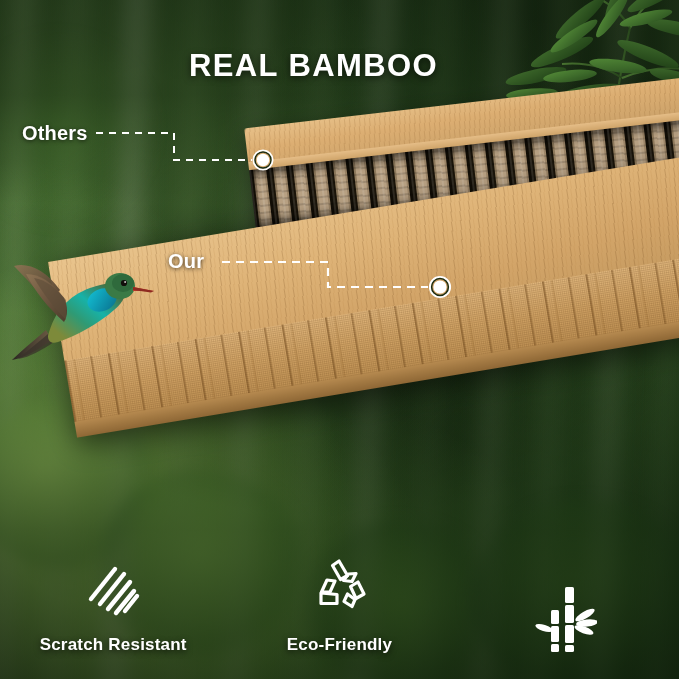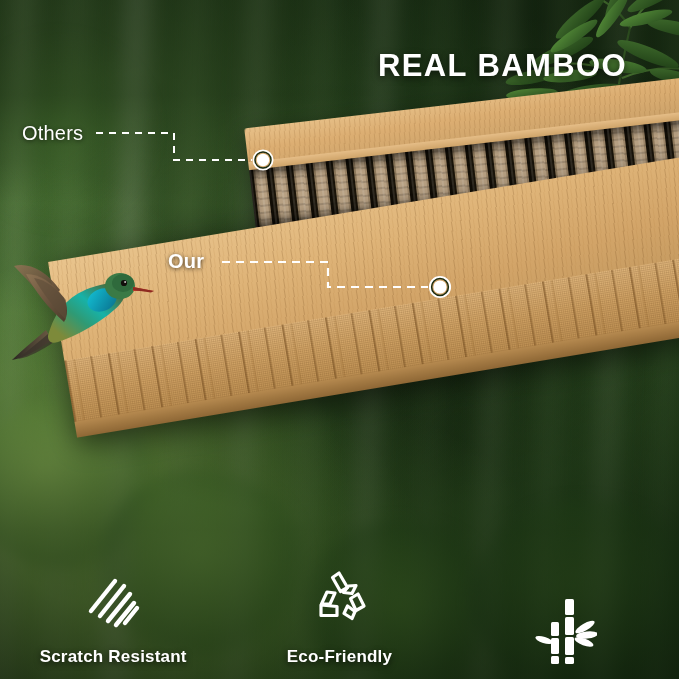--- a/index.html
+++ b/index.html
@@ -150,38 +150,38 @@
   .bot-under{
     position:absolute; left:0; top:162px; width:100%; height:16px;
     background:linear-gradient(180deg,#b5894f,#8e6735);
   }
 
   
   .callout-label{
     position:absolute; color:#fff; white-space:nowrap;
     text-shadow:0 1px 4px rgba(0,0,0,.65);
   }
-  #label-others{ left:22px; top:122px; font-size:20px; font-weight:400; letter-spacing:.2px;text-align:center; }
+  #label-others{ left:22px; top:122px; font-size:20px; font-weight:700; letter-spacing:.2px;text-align:center; }
   #label-our{ left:168px; top:250px; font-size:20px; font-weight:700; letter-spacing:.3px; }
 
   .callout-svg{ position:absolute; left:0; top:0; width:679px; height:679px; pointer-events:none; }
 
   
   #title{
-    position:absolute; left:0; top:48px; width:627px; text-align:right;
+    position:absolute; left:0; top:48px; width:627px; text-align:center;
     color:#fff; font-size:31px; font-weight:700; letter-spacing:1.4px;
     text-shadow:0 2px 7px rgba(0,0,0,.62);
   }
 
   
   #bird{ position:absolute; left:2px; top:246px; width:152px; height:128px; }
 
   
   #features{
-    position:absolute; left:0; bottom:12px; width:679px;
+    position:absolute; left:0; bottom:24px; width:679px;
     display:flex; align-items:flex-end;
   }
   .feature{ flex:1 1 0; display:flex; flex-direction:column; align-items:center; }
   .feature-icon{ height:72px; display:flex; align-items:center; justify-content:center; }
   .feature-label{
     margin-top:12px; color:#fff; font-size:17px; font-weight:700;
     letter-spacing:.2px; white-space:nowrap;
     text-shadow:0 2px 6px rgba(0,0,0,.7);
   }
 </style>

